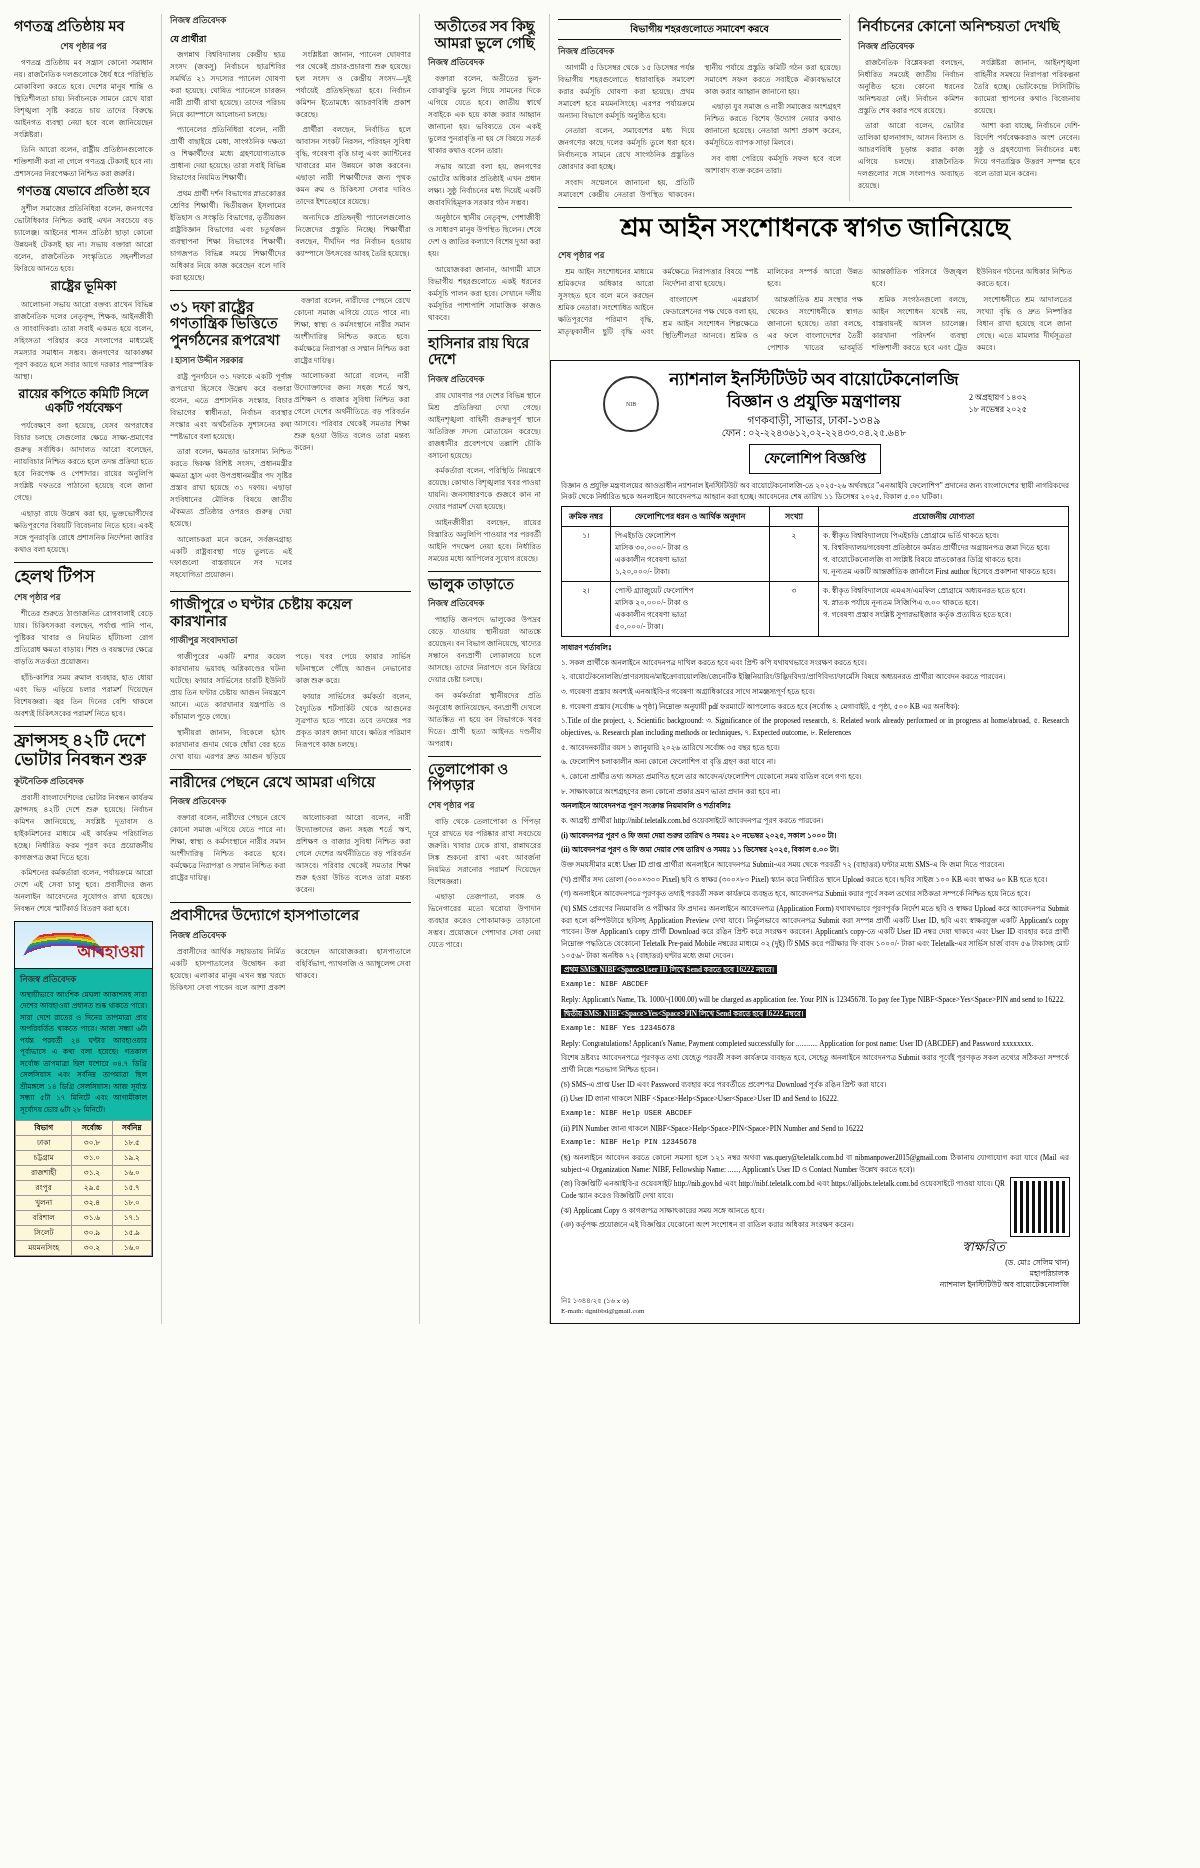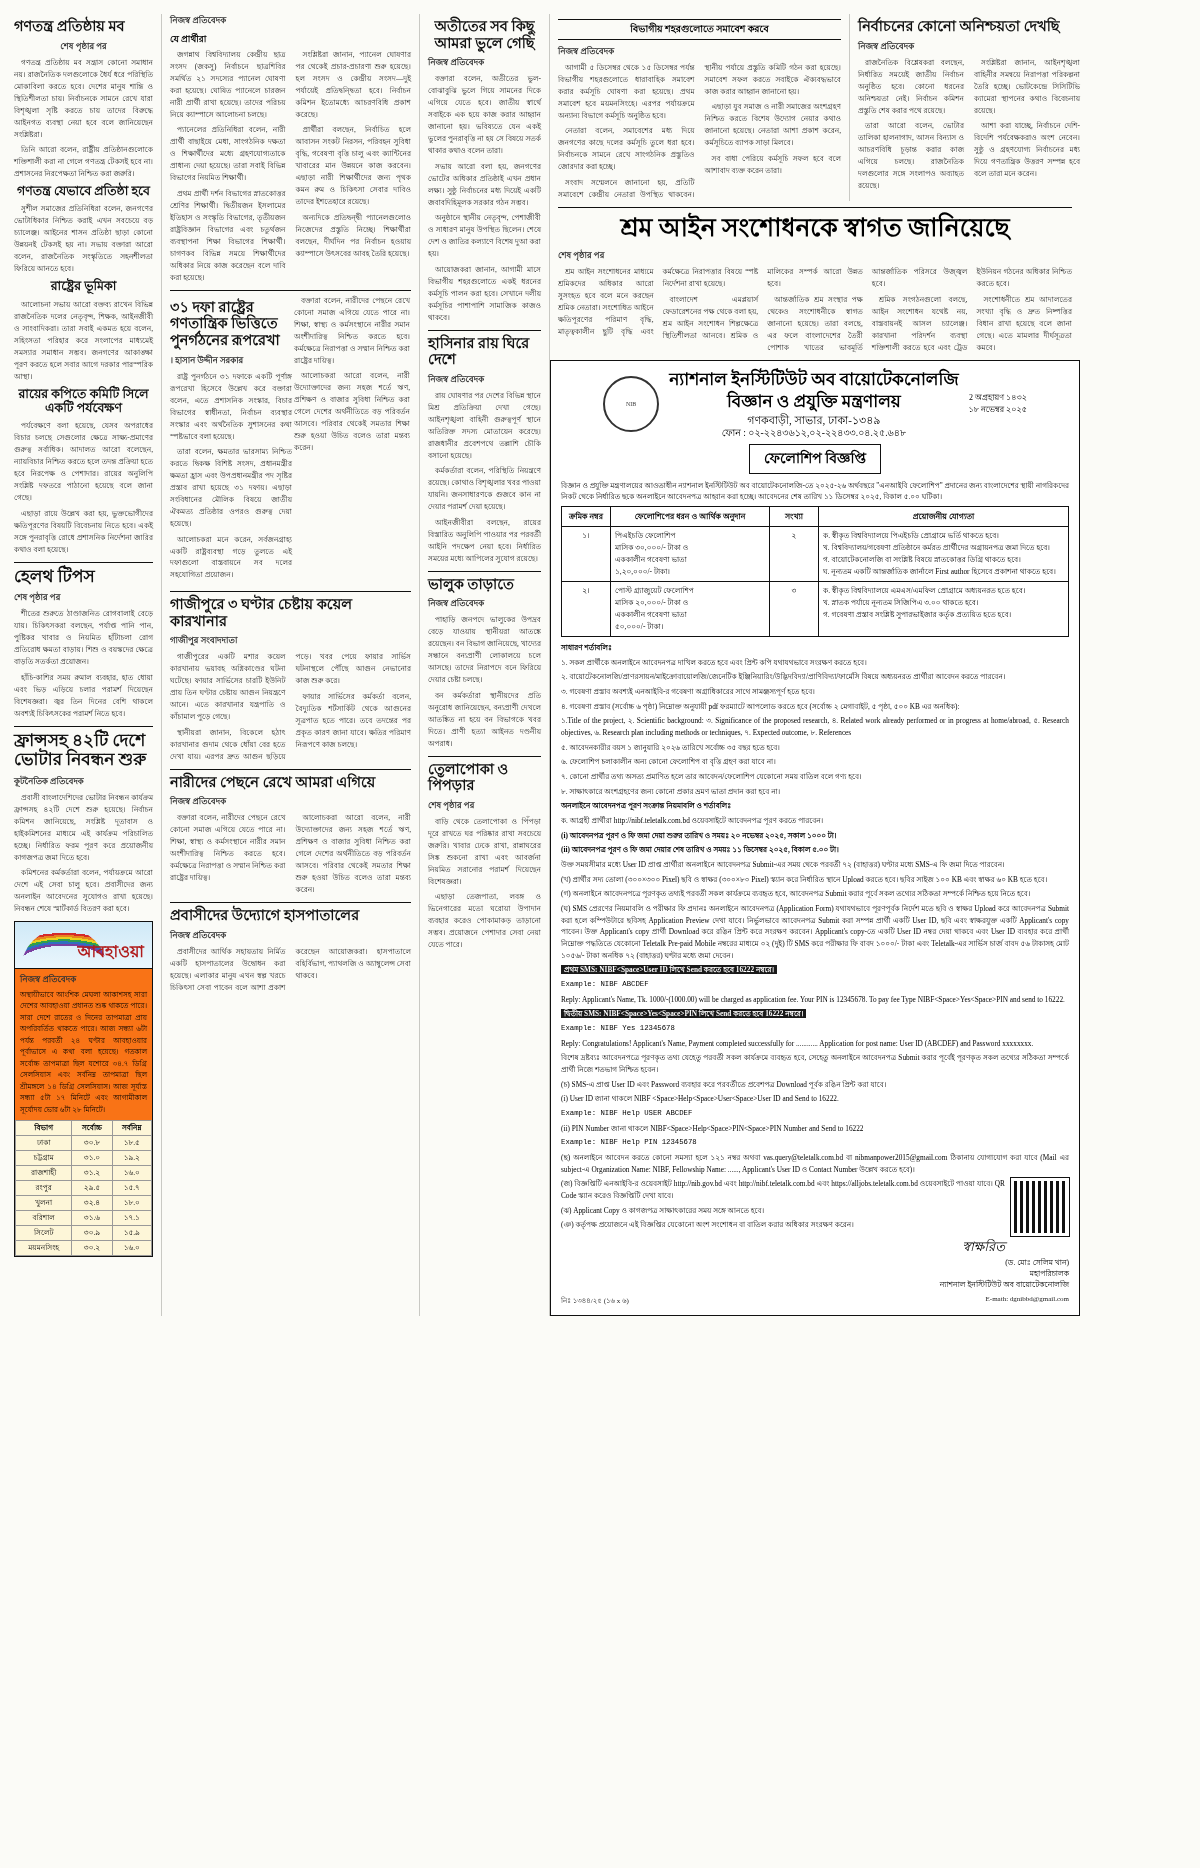--- a/index.html
+++ b/index.html
@@ -30,21 +30,21 @@
   .body{font-size:7.4px;line-height:1.62;color:#1a1a1a;text-align:justify;
         -webkit-hyphens:auto;hyphens:auto;}
   .body p{margin:0 0 3.5px;text-indent:7px;}
   .rule{border-top:1px solid #111;margin:6px 0 4px;}
   .kicker{font-size:9.5px;font-weight:bold;text-align:center;border-top:1px solid #111;border-bottom:1px solid #111;padding:2px 0;margin:5px 0;}
   .center{text-align:center;}
   .bigband{font-size:25px;font-weight:bold;text-align:center;line-height:1.1;margin:6px 0 8px;}
   .subhead{font-size:9px;font-weight:bold;margin:4px 0 2px;}
 
   
-  .weather{border:1px solid #111;margin-top:6px;background:#f97316;}
+  .weather{border:1px solid #111;margin-top:6px;background:#14b8a6;}
   .weather-top{height:46px;background:linear-gradient(180deg,#cfe9f7,#eaf6fd);position:relative;overflow:hidden;border-bottom:1px solid #111;}
   .rainbow{position:absolute;left:6px;top:6px;width:86px;height:42px;border-radius:86px 86px 0 0;
     background:
       radial-gradient(86px 42px at 50% 100%, transparent 0 58%, #7b3fa0 58% 63%, #2f6fc0 63% 68%, #2f9e4f 68% 73%, #e8d01e 73% 78%, #e8831e 78% 83%, #d42b2b 83% 88%, transparent 88%);}
   .weather-title{position:absolute;right:8px;bottom:2px;font-size:16px;font-weight:bold;color:#b01c1c;}
   .weather-body{padding:4px 5px;font-size:7.2px;line-height:1.6;text-align:justify;}
   .wtable{width:100%;border-collapse:collapse;font-size:7.4px;background:#fdf6d8;}
   .wtable th,.wtable td{border:1px solid #999;padding:1px 3px;text-align:center;}
   .wtable th{font-weight:bold;}
 
@@ -65,21 +65,21 @@
   .nlist{font-size:7.3px;line-height:1.6;text-align:justify;}
   .nlist p{margin:0 0 3px;}
   .mono{font-family:"Liberation Mono",monospace;}
   .hlmark{background:#1a1a1a;color:#fff;padding:0 3px;font-weight:bold;}
   .qr{width:52px;height:52px;background:
       repeating-linear-gradient(90deg,#111 0 3px,#fff 3px 6px),
       repeating-linear-gradient(0deg,#111 0 3px,transparent 3px 6px);
       border:3px solid #fff;outline:1px solid #111;float:right;margin:0 0 2px 6px;}
   .sig{text-align:right;font-size:7.6px;line-height:1.5;margin-top:6px;}
   .sigscript{font-family:"Liberation Serif",serif;font-style:italic;font-size:13px;}
-  .footline{display:flex;justify-content:space-between;font-size:7px;margin-top:4px;color:#222;}
+  .footline{display:flex;justify-content:space-between;font-size:7px;margin-top:4px;color:#222;flex-direction:column;}
 </style>
 </head>
 <body>
 
 <div class="page">
 
 
   <div class="cols" style="margin-top:4px;">
 
     <div class="col" style="width:148px;padding-left:0;">
@@ -181,21 +181,21 @@
         </table>
       </div>
     </div>
 
     <div class="col" style="width:258px;">
       <div class="byline">নিজস্ব প্রতিবেদক</div>
       <div class="subhead">যে প্রার্থীরা</div>
       <div class="body" style="column-count:2;column-gap:10px;">
         <p>জগন্নাথ বিশ্ববিদ্যালয় কেন্দ্রীয় ছাত্র সংসদ (জকসু) নির্বাচনে ছাত্রশিবির সমর্থিত ২১ সদস্যের প্যানেল ঘোষণা করা হয়েছে। ঘোষিত প্যানেলে চারজন নারী প্রার্থী রাখা হয়েছে। তাদের পরিচয় নিয়ে ক্যাম্পাসে আলোচনা চলছে।</p>
         <p>প্যানেলের প্রতিনিধিরা বলেন, নারী প্রার্থী বাছাইয়ে মেধা, সাংগঠনিক দক্ষতা ও শিক্ষার্থীদের মধ্যে গ্রহণযোগ্যতাকে প্রাধান্য দেয়া হয়েছে। তারা সবাই বিভিন্ন বিভাগের নিয়মিত শিক্ষার্থী।</p>
-        <p>প্রথম প্রার্থী দর্শন বিভাগের স্নাতকোত্তর শ্রেণির শিক্ষার্থী। দ্বিতীয়জন ইসলামের ইতিহাস ও সংস্কৃতি বিভাগের, তৃতীয়জন রাষ্ট্রবিজ্ঞান বিভাগের এবং চতুর্থজন ব্যবস্থাপনা শিক্ষা বিভাগের শিক্ষার্থী। চাগণকব বিভিন্ন সময়ে শিক্ষার্থীদের অধিকার নিয়ে কাজ করেছেন বলে দাবি করা হয়েছে।</p>
+        <p>প্রথম প্রার্থী দর্শন বিভাগের স্নাতকোত্তর শ্রেণির শিক্ষার্থী। দ্বিতীয়জন ইসলামের ইতিহাস ও সংস্কৃতি বিভাগের, তৃতীয়জন রাষ্ট্রবিজ্ঞান বিভাগের এবং চতুর্থজন ব্যবস্থাপনা শিক্ষা বিভাগের শিক্ষার্থী। চাগজপত বিভিন্ন সময়ে শিক্ষার্থীদের অধিকার নিয়ে কাজ করেছেন বলে দাবি করা হয়েছে।</p>
         <p>সংশ্লিষ্টরা জানান, প্যানেল ঘোষণার পর থেকেই প্রচার-প্রচারণা শুরু হয়েছে। হল সংসদ ও কেন্দ্রীয় সংসদ—দুই পর্যায়েই প্রতিদ্বন্দ্বিতা হবে। নির্বাচন কমিশন ইতোমধ্যে আচরণবিধি প্রকাশ করেছে।</p>
         <p>প্রার্থীরা বলছেন, নির্বাচিত হলে আবাসন সংকট নিরসন, পরিবহন সুবিধা বৃদ্ধি, গবেষণা বৃত্তি চালু এবং ক্যান্টিনের খাবারের মান উন্নয়নে কাজ করবেন। এছাড়া নারী শিক্ষার্থীদের জন্য পৃথক কমন রুম ও চিকিৎসা সেবার দাবিও তাদের ইশতেহারে রয়েছে।</p>
         <p>অন্যদিকে প্রতিদ্বন্দ্বী প্যানেলগুলোও নিজেদের প্রস্তুতি নিচ্ছে। শিক্ষার্থীরা বলছেন, দীর্ঘদিন পর নির্বাচন হওয়ায় ক্যাম্পাসে উৎসবের আবহ তৈরি হয়েছে।</p>
       </div>
 
       <div class="rule"></div>
       <div class="cols" style="gap:2px;">
         <div style="width:122px;">
           <div class="hl md">৩১ দফা রাষ্ট্রের গণতান্ত্রিক ভিত্তিতে পুনর্গঠনের রূপরেখা</div>
           <div class="byline">। হাসান উদ্দীন সরকার</div>

